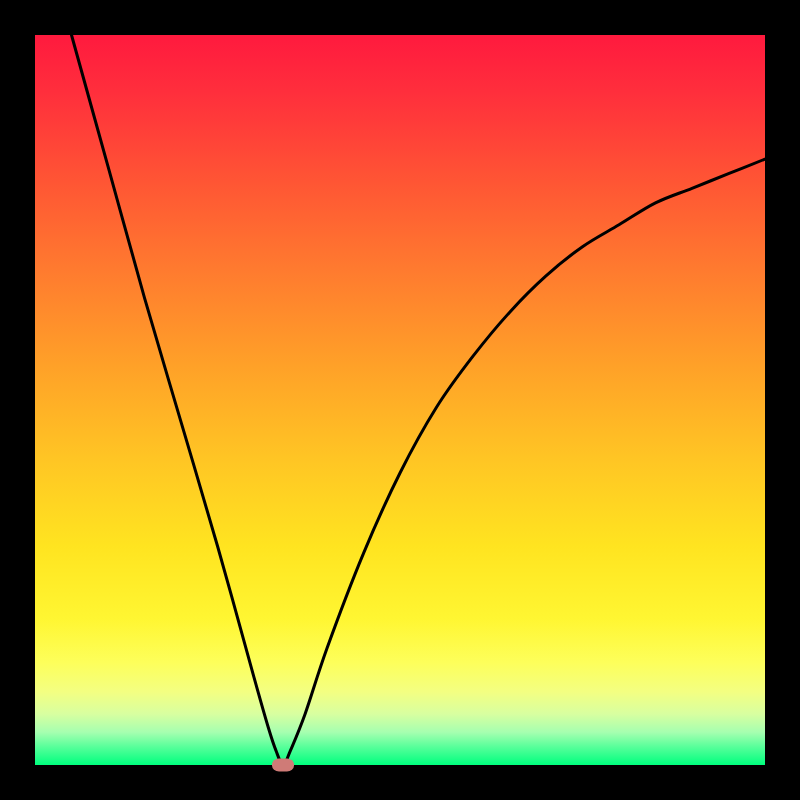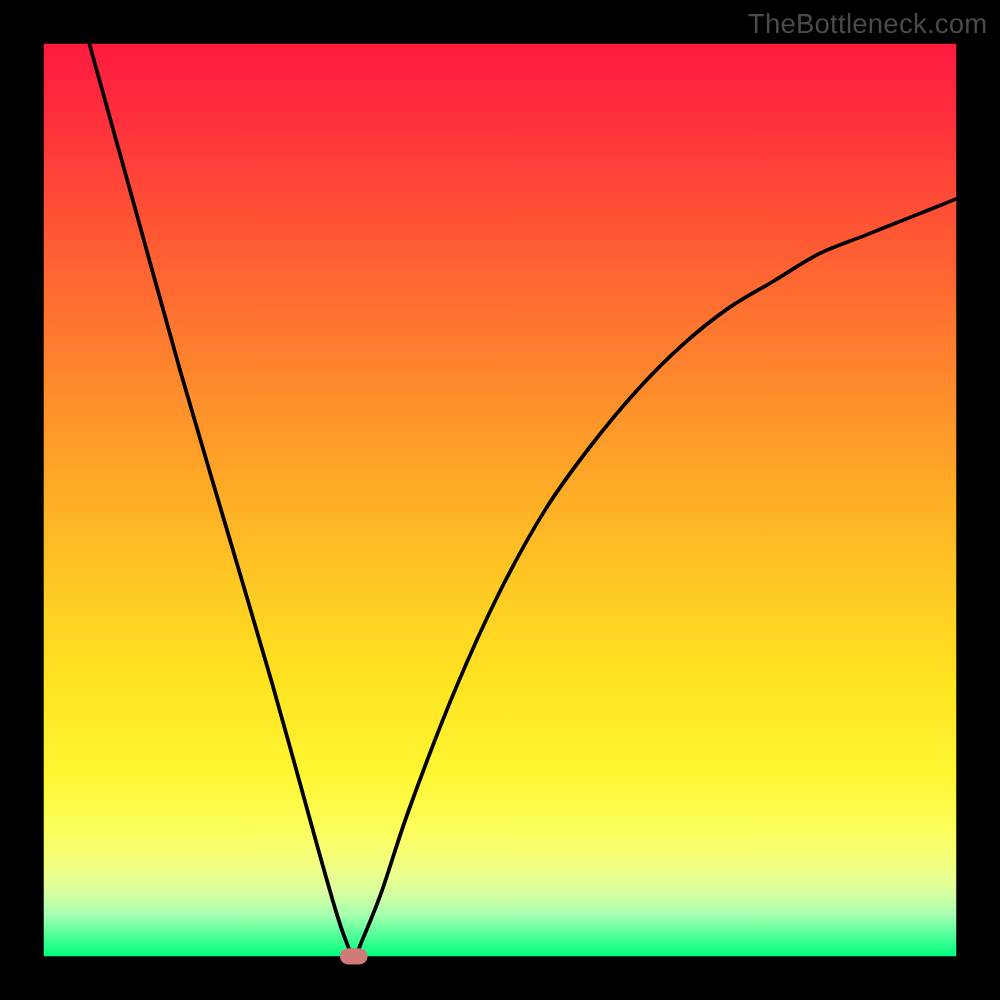--- a/index.html
+++ b/index.html
@@ -66,20 +66,19 @@
     height: 13px;
     border-radius: 7px / 6px;
     background: #cf7b77;
     transform: translate(-50%, -50%);
   }
 </style>
 </head>
 <body>
 
 <div class="frame">
-  <div class="watermark">TheBottleneck.com</div>
   <div class="plot">
     <svg class="curve" viewBox="0 0 730 730" preserveAspectRatio="none">
       <path id="curve-path" fill="none" stroke="#000000" stroke-width="3" stroke-linecap="round" d="M 36.5 0.0 C 42.6 21.9 60.8 87.6 73.0 131.4 C 85.2 175.2 97.3 220.2 109.5 262.8 C 121.7 305.4 133.8 345.5 146.0 386.9 C 158.2 428.3 170.3 468.4 182.5 511.0 C 194.7 553.6 210.5 612.0 219.0 642.4 C 227.5 672.8 229.9 681.3 233.6 693.5 C 237.3 705.7 238.5 709.3 240.9 715.4 C 243.3 721.5 245.8 730.0 248.2 730.0 C 250.6 730.0 251.8 723.9 255.5 715.4 C 259.1 706.9 264.0 695.9 270.1 678.9 C 276.2 661.9 282.3 640.0 292.0 613.2 C 301.7 586.4 316.3 547.5 328.5 518.3 C 340.7 489.1 352.8 462.3 365.0 438.0 C 377.2 413.7 389.3 391.8 401.5 372.3 C 413.7 352.8 425.8 337.0 438.0 321.2 C 450.2 305.4 462.3 290.8 474.5 277.4 C 486.7 264.0 498.8 251.8 511.0 240.9 C 523.2 229.9 535.3 220.2 547.5 211.7 C 559.7 203.2 571.8 197.1 584.0 189.8 C 596.2 182.5 608.3 174.0 620.5 167.9 C 632.7 161.8 644.8 158.2 657.0 153.3 C 669.2 148.4 681.3 143.6 693.5 138.7 C 705.7 133.8 723.9 126.5 730.0 124.1"></path>
     </svg>
     <div id="marker" class="marker" style="left: 248.2px; top: 730px; background: rgb(207, 123, 119);"></div>
   </div>
 </div>
 
 </body></html>

